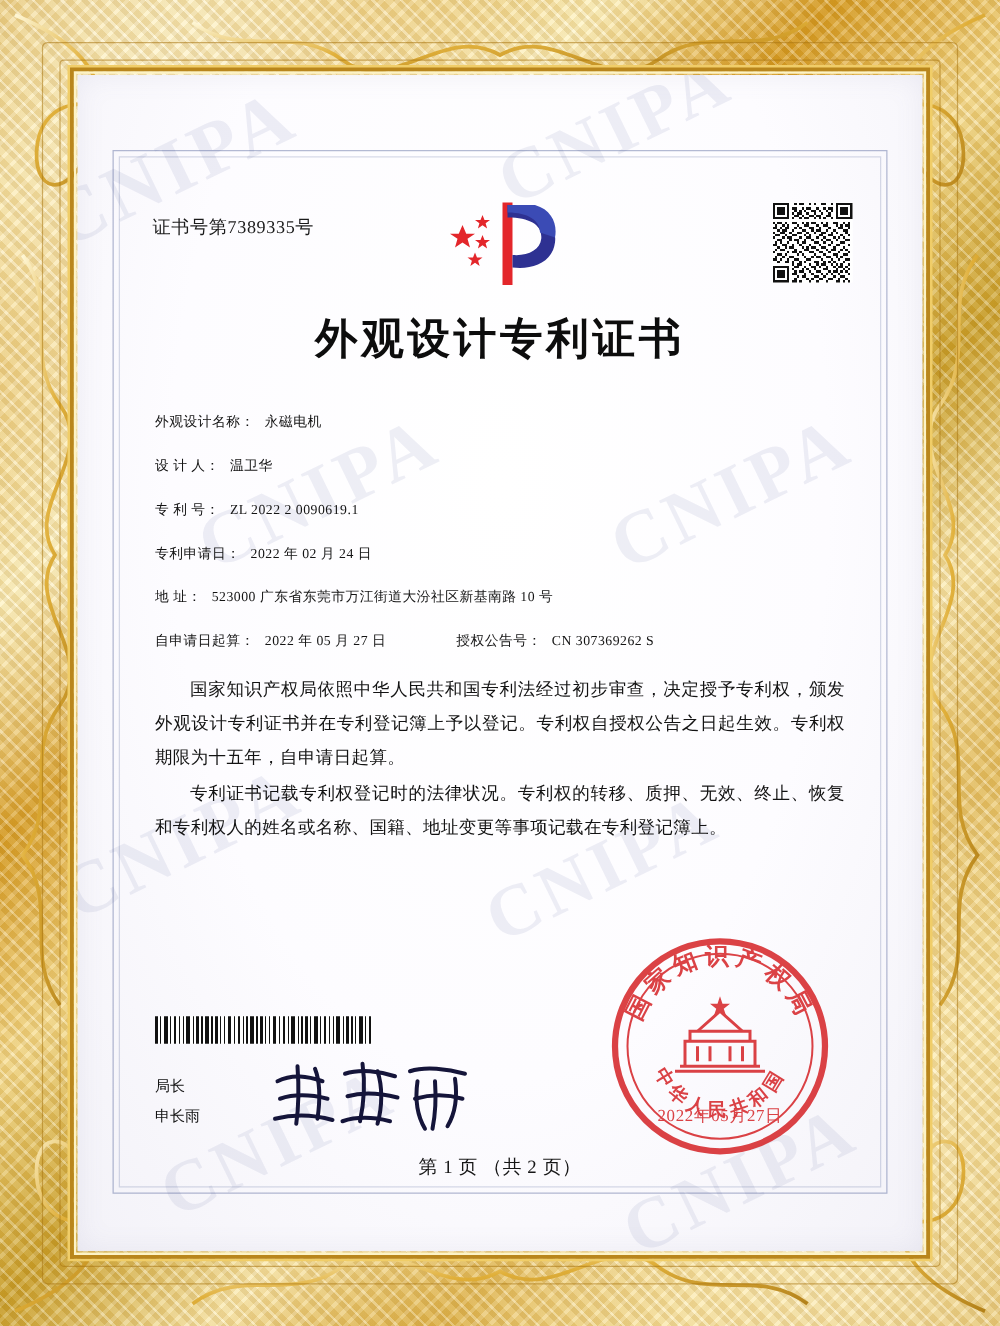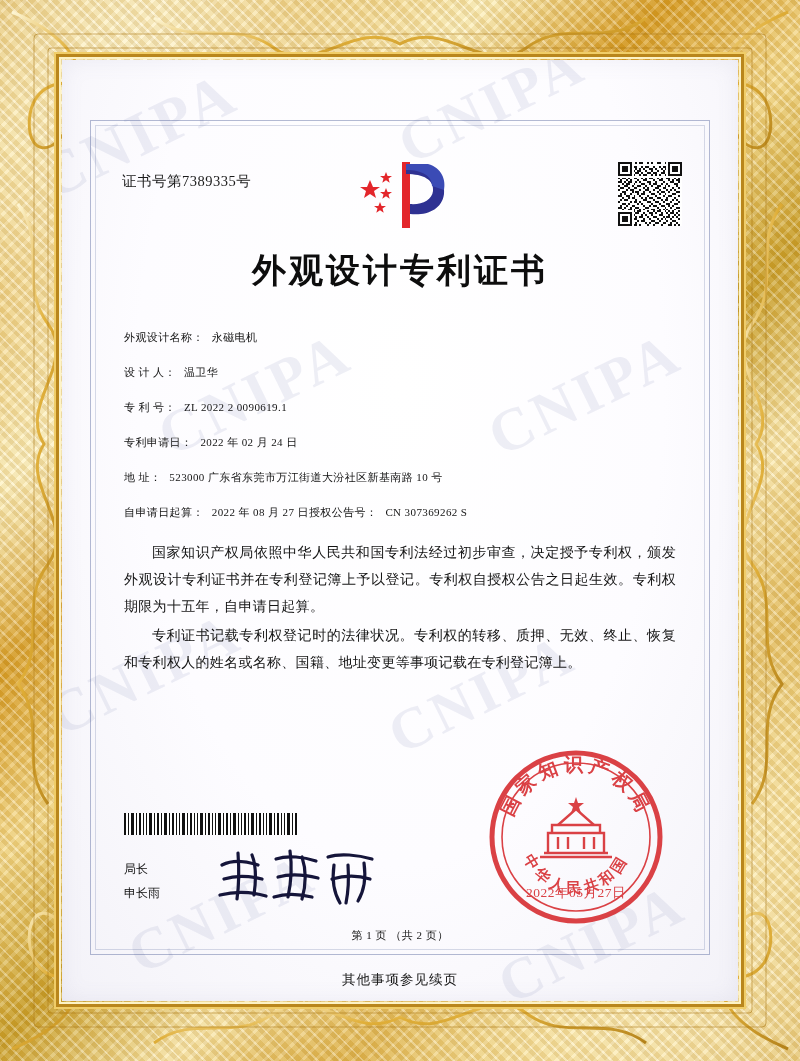--- a/index.html
+++ b/index.html
@@ -175,20 +175,21 @@
   }
   .field-label {
     white-space: nowrap;
     flex: 0 0 auto;
   }
   .field-value {
     margin-left: 8px;
     white-space: nowrap;
   }
   .field-row.two-col .second {
+    margin-left: 56px;
     white-space: nowrap;
   }
 
   .paragraphs {
     margin-top: 16px;
     padding: 0 6px;
     font-family: Liberation Mono, monospace;
     font-size: 14px;
     line-height: 27px;
     color: #131313;
@@ -238,21 +239,21 @@
     height: 176px;
   }
   .seal svg { display: block; }
 
   .page-no {
     position: absolute;
     left: 0; right: 0;
     bottom: 58px;
     text-align: center;
     font-family: "Liberation Serif", serif;
-    font-size: 11px;
+    font-size: 15px;
     color: #161616;
     letter-spacing: 0.5px;
   }
   .footnote {
     position: absolute;
     left: 0; right: 0;
     bottom: 12px;
     text-align: center;
     font-family: "Liberation Serif", serif;
     font-size: 13.5px;
@@ -624,21 +625,21 @@
         <div class="field-row">
           <span class="field-label">专利申请日：</span>
           <span class="field-value">2022 年 02 月 24 日</span>
         </div>
         <div class="field-row">
           <span class="field-label">地    址：</span>
           <span class="field-value">523000 广东省东莞市万江街道大汾社区新基南路 10 号</span>
         </div>
         <div class="field-row two-col">
           <span class="field-label">自申请日起算：</span>
-          <span class="field-value">2022 年 08 月 27 日</span>
+          <span class="field-value">2022 年 05 月 27 日</span>
           <span class="second">授权公告号：</span>
           <span class="field-value">CN 307369262 S</span>
         </div>
       </div>
 
       <div class="paragraphs">
         <p>国家知识产权局依照中华人民共和国专利法经过初步审查，决定授予专利权，颁发外观设计专利证书并在专利登记簿上予以登记。专利权自授权公告之日起生效。专利权期限为十五年，自申请日起算。</p>
         <p>专利证书记载专利权登记时的法律状况。专利权的转移、质押、无效、终止、恢复和专利权人的姓名或名称、国籍、地址变更等事项记载在专利登记簿上。</p>
       </div>
 
@@ -752,16 +753,15 @@
           </g>
           <g fill="#d6282c">
             <polygon points="88,48 90,54 96,54 91,58 93,64 88,60 83,64 85,58 80,54 86,54"></polygon>
           </g>
           <text x="88" y="148" text-anchor="middle" font-family="'Liberation Serif', serif" font-size="13.5" fill="#d6282c" letter-spacing="0.5">2022年05月27日</text>
         </g>
       </svg>
     </div>
 
     <div class="page-no">第 1 页 （共 2 页）</div>
-    <div class="footnote">其他事项参见续页</div>
 
   </div>
 </div>
 
 </body></html>

